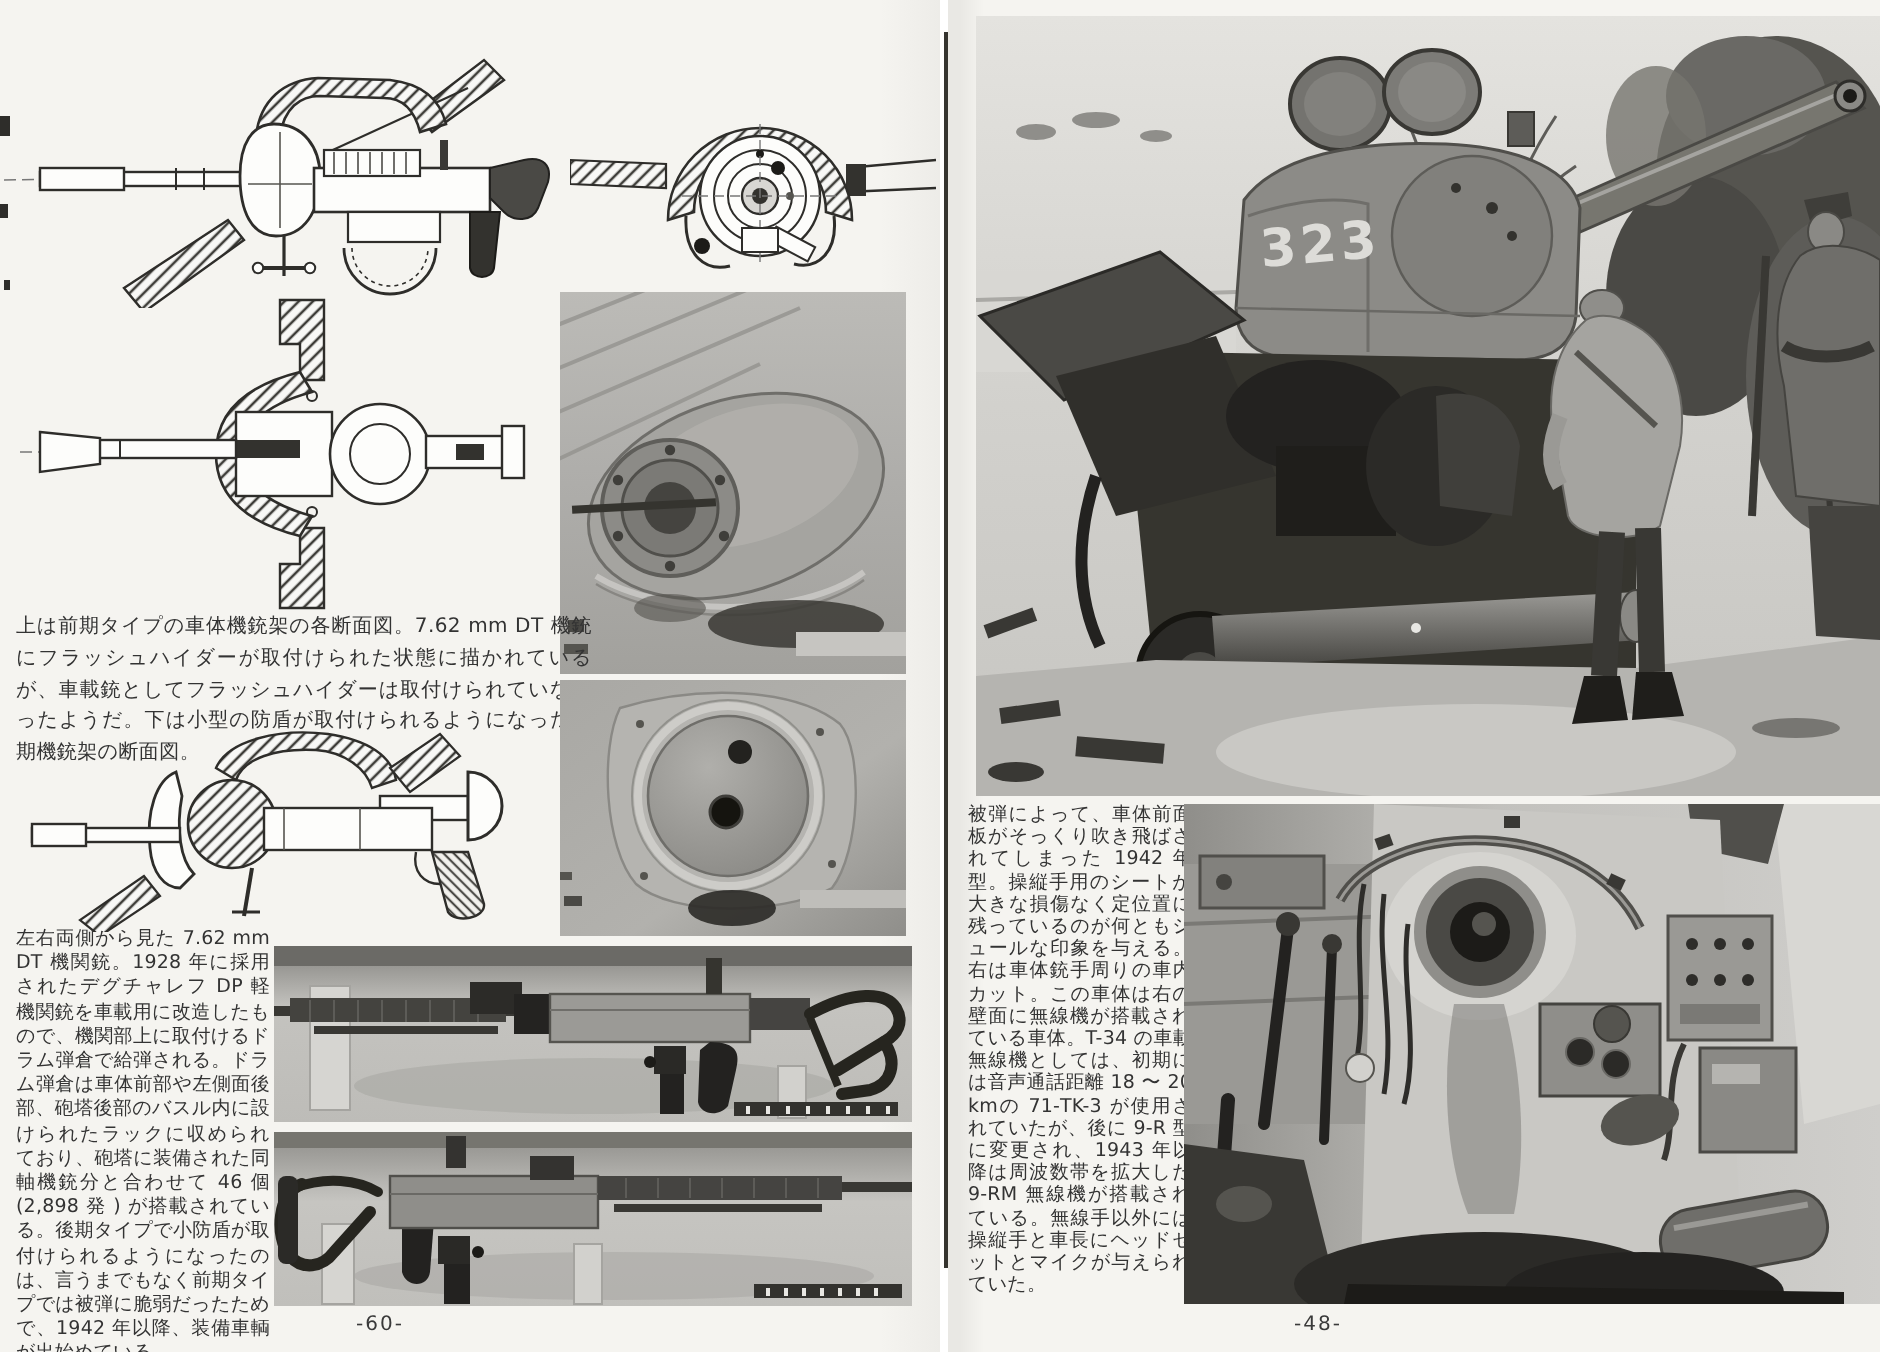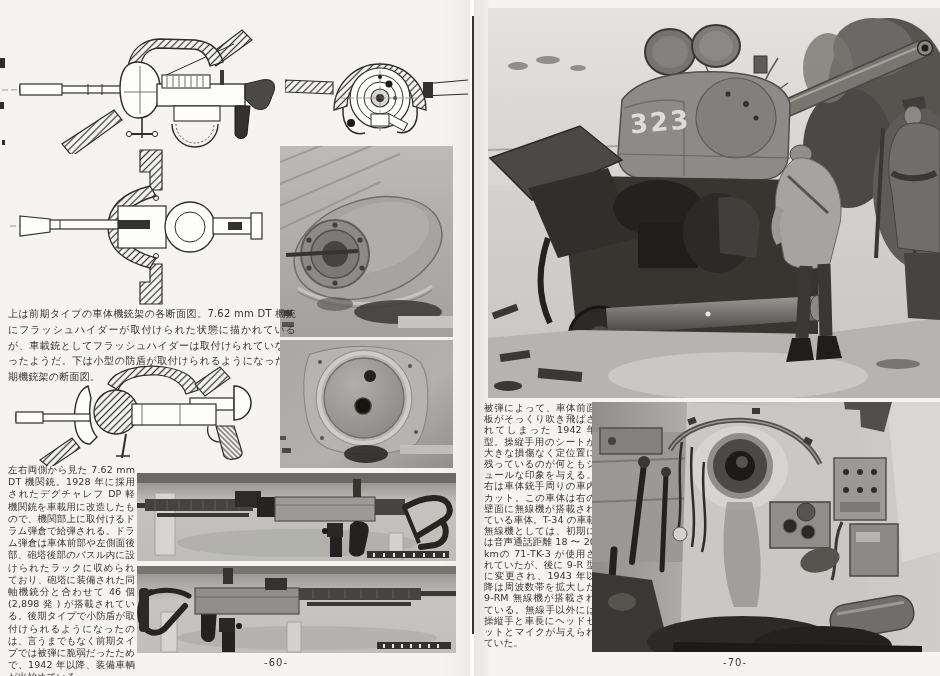--- a/index.html
+++ b/index.html
@@ -20,21 +20,21 @@
     position:absolute;color:#333;text-align:justify;
     font-size:10px;line-height:15.8px;letter-spacing:0.2px;
   }
   .col{
     position:absolute;color:#333;text-align:justify;
     font-size:9.5px;line-height:12.2px;letter-spacing:0.1px;
   }
   .col-r{line-height:11.2px;}
   .pagenum{
     position:absolute;font-size:10px;color:#3a3a3a;letter-spacing:1px;
-    text-align:right;
+    text-align:left;
   }
   .speck{position:absolute;background:#2e2d2a;}
 </style>
 </head>
 <body>
 
 <svg width="0" height="0" style="position:absolute" aria-hidden="true">
   <defs>
     <pattern id="hatch" width="5" height="5" patternUnits="userSpaceOnUse" patternTransform="rotate(45)">
       <rect width="5" height="5" fill="#f8f8f6"></rect>
@@ -598,14 +598,14 @@
         <rect x="238" y="198" width="84" height="34" rx="16" fill="#6f6e6a" stroke="#454440" stroke-width="1.5"></rect>
         <line x1="246" y1="206" x2="314" y2="206" stroke="#9a9995" stroke-width="3"></line>
       </g>
 
       <ellipse cx="150" cy="240" rx="95" ry="26" fill="#2b2a27"></ellipse>
       <ellipse cx="230" cy="244" rx="70" ry="20" fill="#232220"></ellipse>
       <path d="M80,250 L330,250 L330,244 L82,240 Z" fill="#1c1b18"></path>
     </svg>
   </div>
 
-  <div class="pagenum" style="left:173px;top:657px;width:100px;">-70-</div>
+  <div class="pagenum" style="left:173px;top:657px;width:100px;">-48-</div>
 </div>
 
 </body></html>

